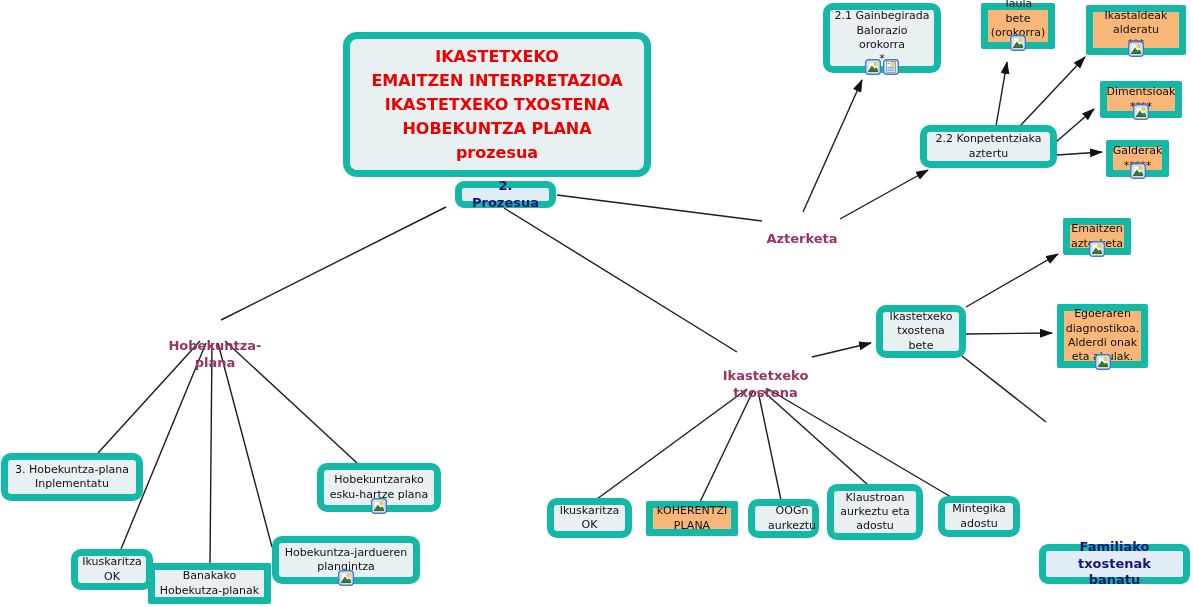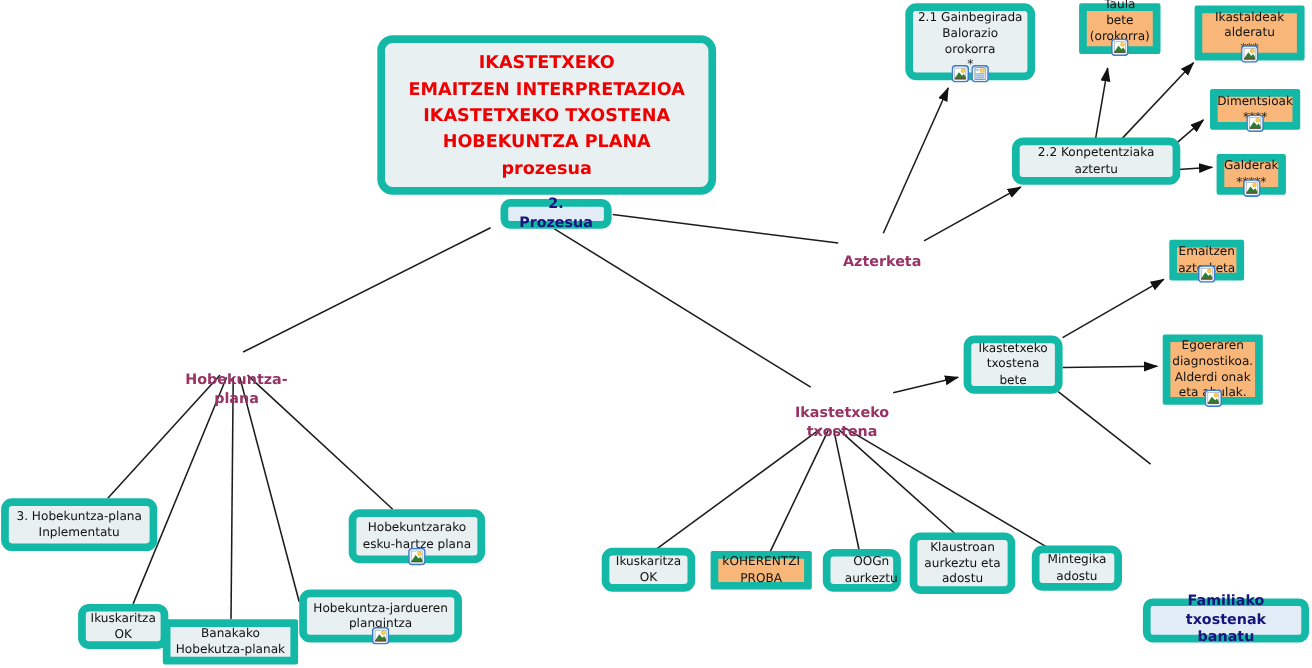--- a/index.html
+++ b/index.html
@@ -129,21 +129,21 @@
     <span class="txt">Ikastaldeak
 alderatu
 ***</span>
     <span class="icons">
       <svg class="ric">
           <use href="#ic-img"></use>
         </svg>
     </span>
   </div>
 
-  <div class="node" style="left:920px;top:125px;width:153px;height:43px;">
+  <div class="node" style="left:920px;top:125px;width:137px;height:43px;">
     <span class="txt">2.2 Konpetentziaka
 aztertu</span>
   </div>
 
   <div class="node orange" style="left:1100px;top:81px;width:82px;height:37px;align-items:center;">
     <span class="txt">Dimentsioak
 ****</span>
     <span class="icons">
       <svg class="ric">
           <use href="#ic-img"></use>
@@ -225,21 +225,21 @@
     </span>
   </div>
 
   <div class="node" style="left:547px;top:498px;width:85px;height:40px;">
     <span class="txt">Ikuskaritza
 OK</span>
   </div>
 
   <div class="node orange" style="left:646px;top:501px;width:92px;height:35px;">
     <span class="txt">kOHERENTZI
-PROBA</span>
+PLANA</span>
   </div>
 
   <div class="node" style="left:748px;top:499px;width:71px;height:39px;padding-left:20px;">
     <span class="txt">OOGn
 aurkeztu</span>
   </div>
 
   <div class="node" style="left:827px;top:484px;width:96px;height:56px;">
     <span class="txt">Klaustroan
 aurkeztu eta

